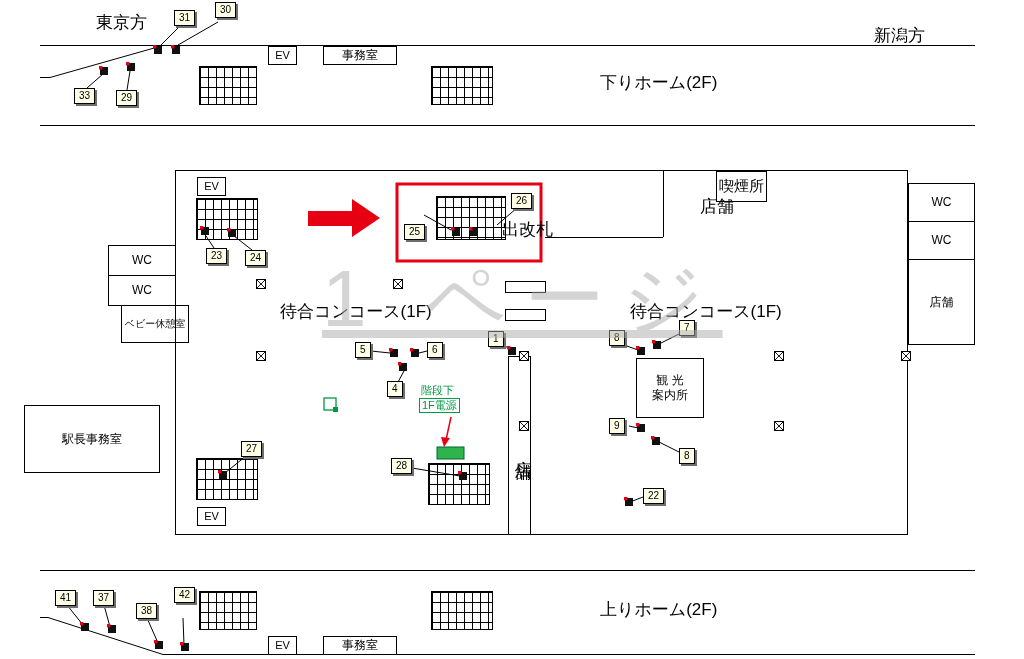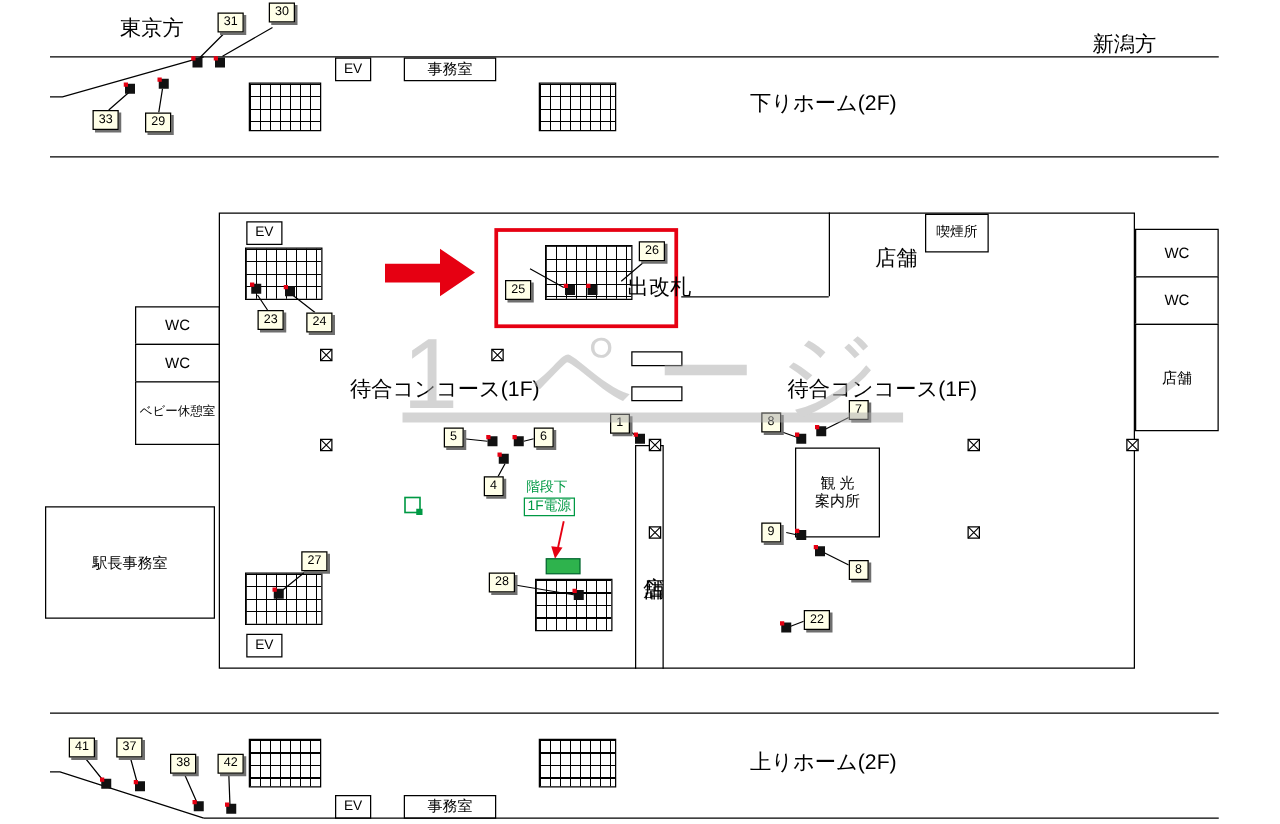--- a/index.html
+++ b/index.html
@@ -39,29 +39,29 @@
   <div class="stairs" style="left:196px;top:198px;width:62px;height:42px"></div>
   <div class="stairs" style="left:436px;top:196px;width:70px;height:44px"></div>
   <div class="stairs" style="left:196px;top:458px;width:62px;height:42px"></div>
   <div class="stairs" style="left:428px;top:463px;width:62px;height:42px"></div>
   <div class="stairs" style="left:199px;top:591px;width:58px;height:39px"></div>
   <div class="stairs" style="left:431px;top:591px;width:62px;height:39px"></div>
 
   <div class="room" style="left:268px;top:46px;width:29px;height:19px;font-size:11px">EV</div>
   <div class="room" style="left:323px;top:46px;width:74px;height:19px">事務室</div>
   <div class="room" style="left:197px;top:177px;width:29px;height:19px;font-size:11px">EV</div>
-  <div class="room" style="left:740px;top:171px;width:51px;height:31px;font-size:11px">喫煙所</div>
+  <div class="room" style="left:716px;top:171px;width:51px;height:31px;font-size:15px">喫煙所</div>
   <div class="room" style="left:908px;top:183px;width:67px;height:39px">WC</div>
   <div class="room" style="left:908px;top:221px;width:67px;height:39px">WC</div>
   <div class="room" style="left:908px;top:259px;width:67px;height:86px">店舗</div>
   <div class="room" style="left:108px;top:245px;width:68px;height:31px">WC</div>
   <div class="room" style="left:108px;top:275px;width:68px;height:31px">WC</div>
-  <div class="room" style="left:108px;top:305px;width:68px;height:51px;font-size:10px">ベビー休憩室</div>
-  <div class="room" style="left:36px;top:405px;width:136px;height:90px">駅長事務室</div>
-  <div class="room" style="left:636px;top:358px;width:68px;height:72px">
+  <div class="room" style="left:121px;top:305px;width:68px;height:38px;font-size:10px">ベビー休憩室</div>
+  <div class="room" style="left:24px;top:405px;width:136px;height:68px">駅長事務室</div>
+  <div class="room" style="left:636px;top:358px;width:68px;height:60px">
     <div>
       <div>観 光</div>
       <div>案内所</div>
     </div>
   </div>
   <div class="room" style="left:197px;top:507px;width:29px;height:19px;font-size:11px">EV</div>
   <div class="room" style="left:268px;top:636px;width:29px;height:19px;font-size:11px">EV</div>
   <div class="room" style="left:323px;top:636px;width:74px;height:19px">事務室</div>
 
   <svg id="plan" width="1024" height="659" viewBox="0 0 1024 659">
@@ -174,15 +174,15 @@
   <div class="tag" style="left:609px;top:330px">8</div>
   <div class="tag" style="left:679px;top:320px">7</div>
   <div class="tag" style="left:609px;top:418px">9</div>
   <div class="tag" style="left:679px;top:448px">8</div>
   <div class="tag" style="left:643px;top:488px">22</div>
   <div class="tag" style="left:241px;top:441px">27</div>
   <div class="tag" style="left:391px;top:458px">28</div>
   <div class="tag" style="left:55px;top:590px">41</div>
   <div class="tag" style="left:93px;top:590px">37</div>
   <div class="tag" style="left:136px;top:603px">38</div>
-  <div class="tag" style="left:174px;top:603px">42</div>
+  <div class="tag" style="left:174px;top:587px">42</div>
 
 </div>
 
 </body></html>

